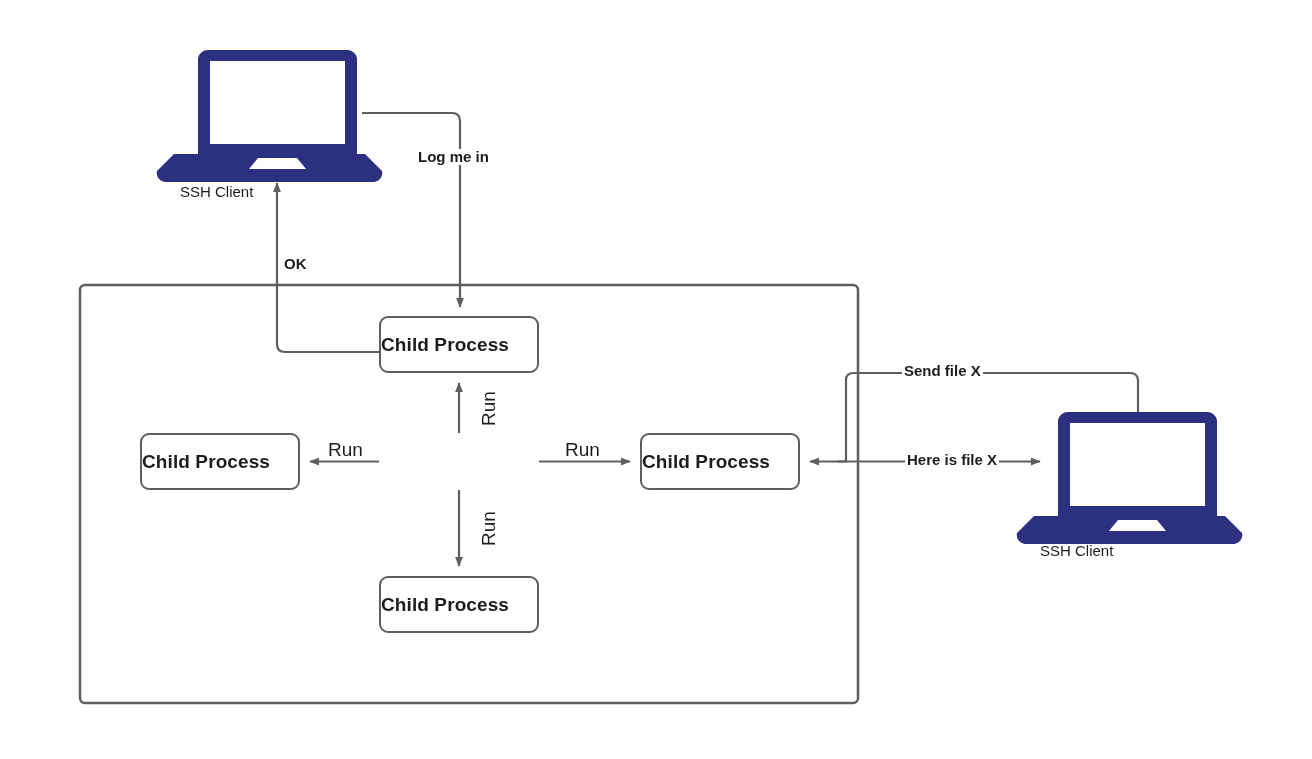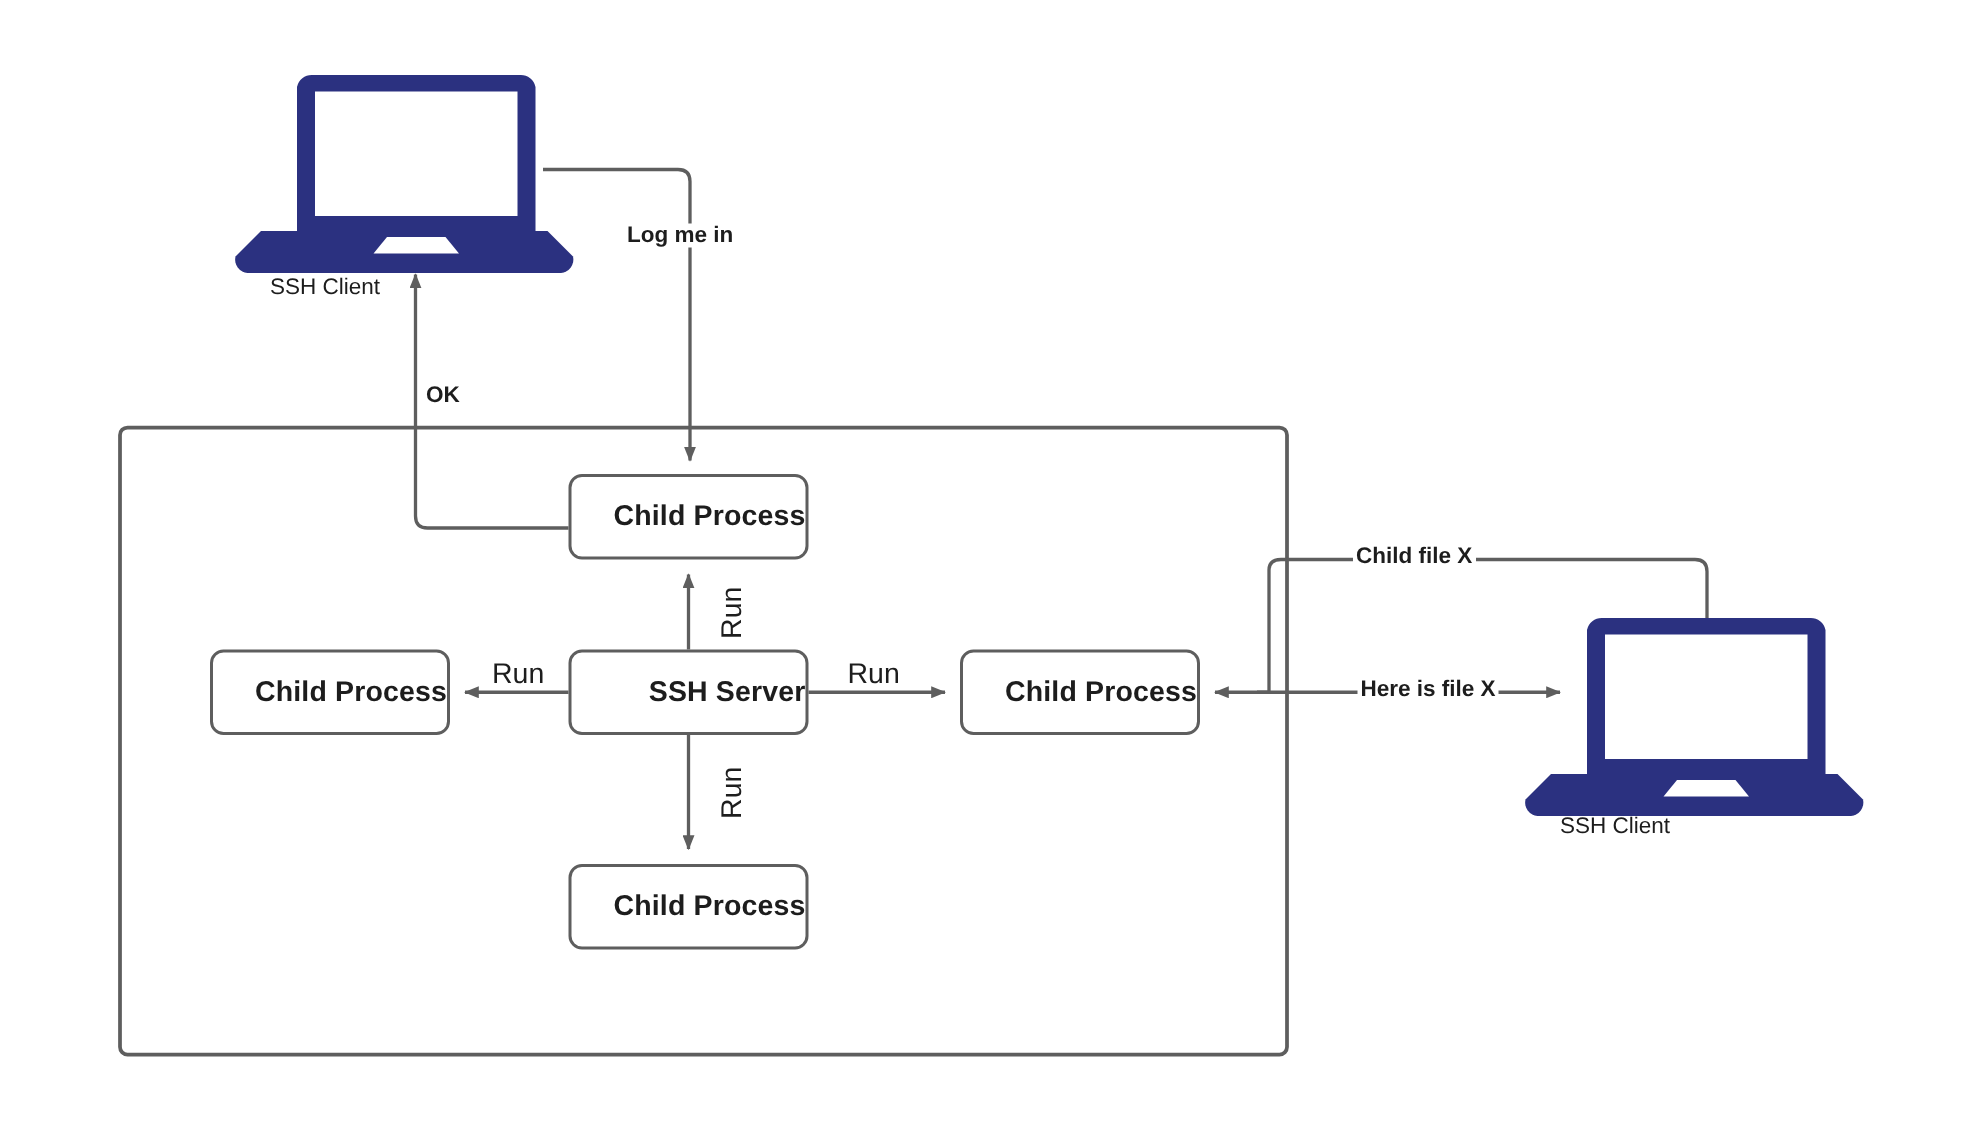--- a/index.html
+++ b/index.html
@@ -30,21 +30,21 @@
   }
   
   .node-box {
     position: absolute;
     box-sizing: border-box;
     border: 2.5px solid #5e5e5e;
     border-radius: 9px;
     background: #ffffff;
     display: flex;
     align-items: center;
-    justify-content: flex-end;
+    justify-content: flex-start;
     font-family: "Liberation Sans", sans-serif;
     font-weight: bold;
     font-size: 19px;
     color: #1d1d1d;
     letter-spacing: 0.1px;
     white-space: nowrap;
   }
   
   .edge-label {
     position: absolute;
@@ -128,23 +128,20 @@
   </svg>
 
   <div class="node-box" style="left:379px; top:316px; width:160px; height:57px;">
     <span>Child Process</span>
   </div>
 
   <div class="node-box" style="left:140px; top:433px; width:160px; height:57px;">
     <span>Child Process</span>
   </div>
 
-  <div class="node-box" style="left:379px; top:433px; width:160px; height:57px;">
-    <span>SSH Server</span>
-  </div>
 
   <div class="node-box" style="left:640px; top:433px; width:160px; height:57px;">
     <span>Child Process</span>
   </div>
 
   <div class="node-box" style="left:379px; top:576px; width:160px; height:57px;">
     <span>Child Process</span>
   </div>
 
   <div class="edge-label bold" style="left:416px; top:149px;">Log me in</div>
@@ -152,21 +149,21 @@
   <div class="edge-label bold" style="left:282px; top:256px;">OK</div>
 
   <div class="edge-label vertical" style="left:463px; top:393px; width:46px;">Run</div>
 
   <div class="edge-label plain" style="left:325px; top:440px;">Run</div>
 
   <div class="edge-label plain" style="left:562px; top:440px;">Run</div>
 
   <div class="edge-label vertical" style="left:463px; top:513px; width:46px;">Run</div>
 
-  <div class="edge-label bold" style="left:902px; top:363px;">Child file X</div>
+  <div class="edge-label bold" style="left:902px; top:363px;">Send file X</div>
 
   <div class="edge-label bold" style="left:876px; top:452px;margin-left:29px;">Here is file X</div>
 
   <div class="device-caption" style="left:180px; top:183px; width:195px;">SSH Client</div>
 
   <div class="device-caption" style="left:1040px; top:542px; width:195px;">SSH Client</div>
 
 </div>
 
 </body></html>

